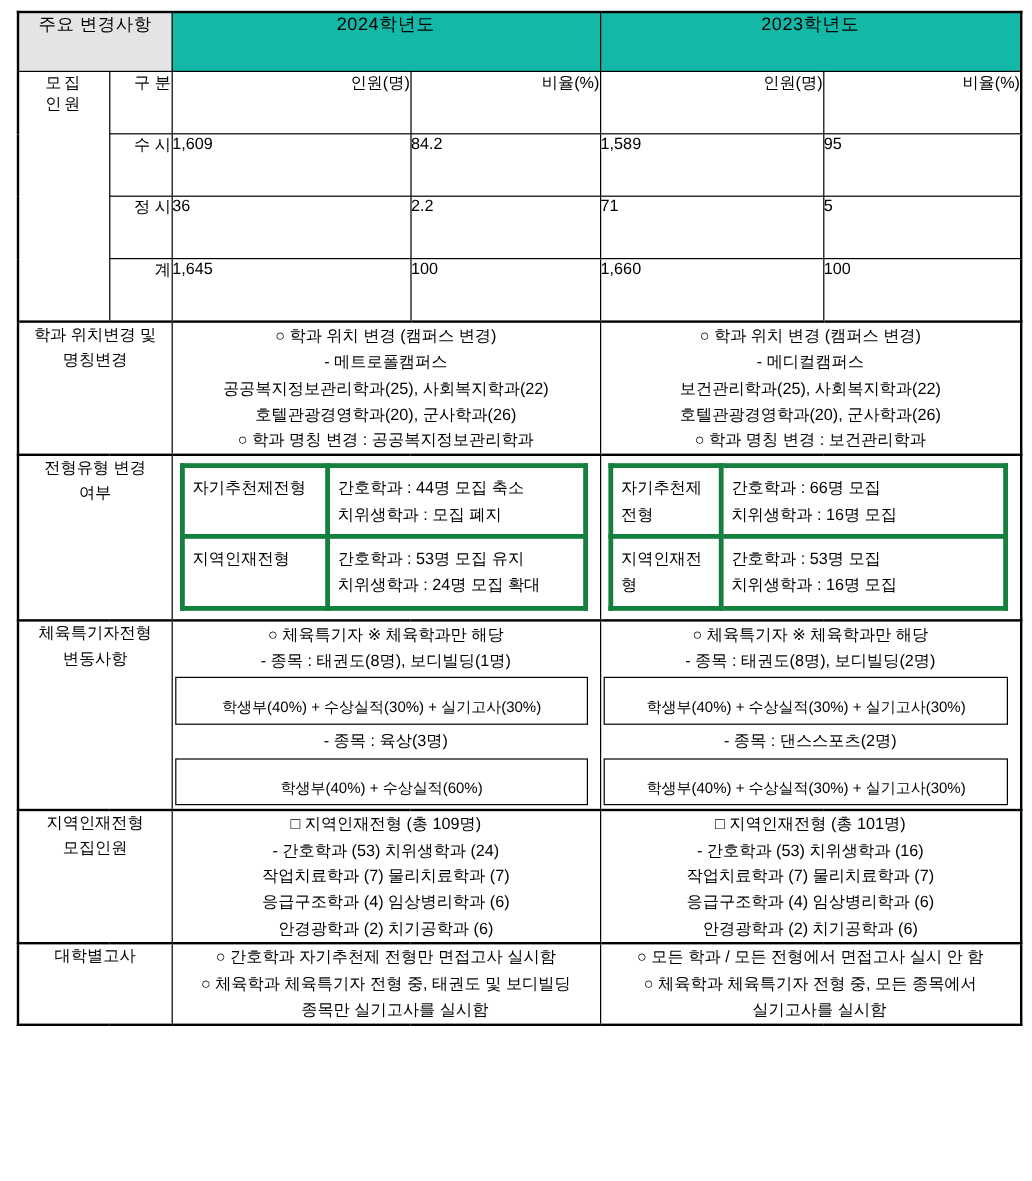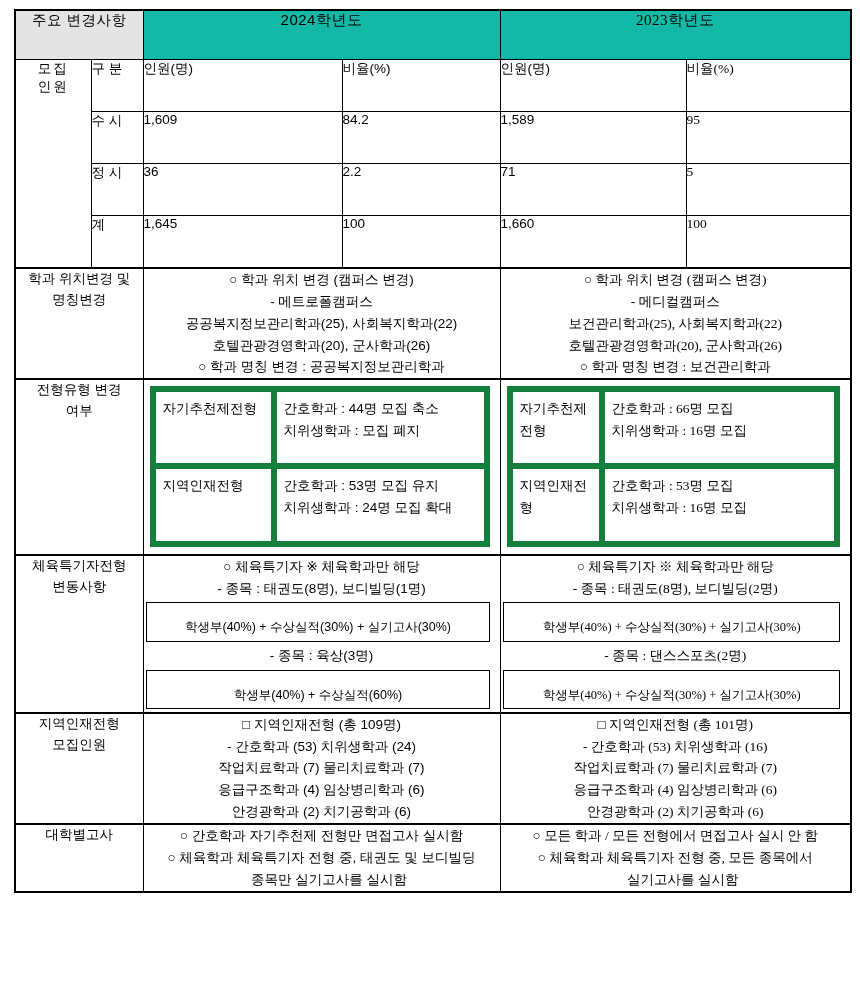--- a/index.html
+++ b/index.html
@@ -30,21 +30,21 @@
   table.main > tbody > tr > th {
     border: 1px solid #000000;
     padding: 0;
     vertical-align: top;
     font-weight: normal;
   }
   
   .sect-top > td { border-top: 2px solid #000000 !important; }
   .sect-bot > td { border-bottom: 2px solid #000000 !important; }
   .outer-l { border-left: 2px solid #000000 !important; }
-  .outer-r { border-right: 2px solid #000000 !important; font-family: Liberation Serif, serif; }
+  .outer-r { border-right: 2px solid #000000 !important; }
   .outer-t { border-top: 2px solid #000000 !important; }
   .outer-b { border-bottom: 2px solid #000000 !important; }
 
   .hdr {
     background: #14b8a6;
     text-align: center;
     vertical-align: middle;
     font-weight: bold;
     font-size: 15px;
     height: 48px;
@@ -52,21 +52,21 @@
   }
   .hdr-left {
     background: #e4e4e4;
     text-align: center;
     vertical-align: middle;
     font-weight: bold;
     font-size: 14.5px;
     letter-spacing: 0.5px;
   }
   .sub {
-    text-align: left;
+    text-align: right;
     vertical-align: top;
     font-size: 13.5px;
     padding-top: 10px;
     height: 51px;
   }
   .rowlabel {
     text-align: center;
     vertical-align: top;
     font-size: 13.5px;
     padding-top: 10px;
@@ -96,23 +96,23 @@
   .indent { padding-left: 15px; }
 
   
   table.nested {
     border-collapse: collapse;
     table-layout: fixed;
     margin: 6px 8px 7px 6px;
     width: calc(100% - 16px);
   }
   table.nested td {
-    border: 6px solid #15803d;
-    font-size: 13.5px;
-    padding: 6px 7px 22px 7px;
+    border: 4px solid #15803d;
+    font-size: 13.5px;
+    padding: 6px 7px 6px 7px;
     vertical-align: top;
     line-height: 1.6;
   }
   table.nested td.k { text-align: left; }
   .nested-wrap { padding: 0; }
 
   
   .fbox {
     border: 1px solid #000000;
     font-size: 12.5px;

